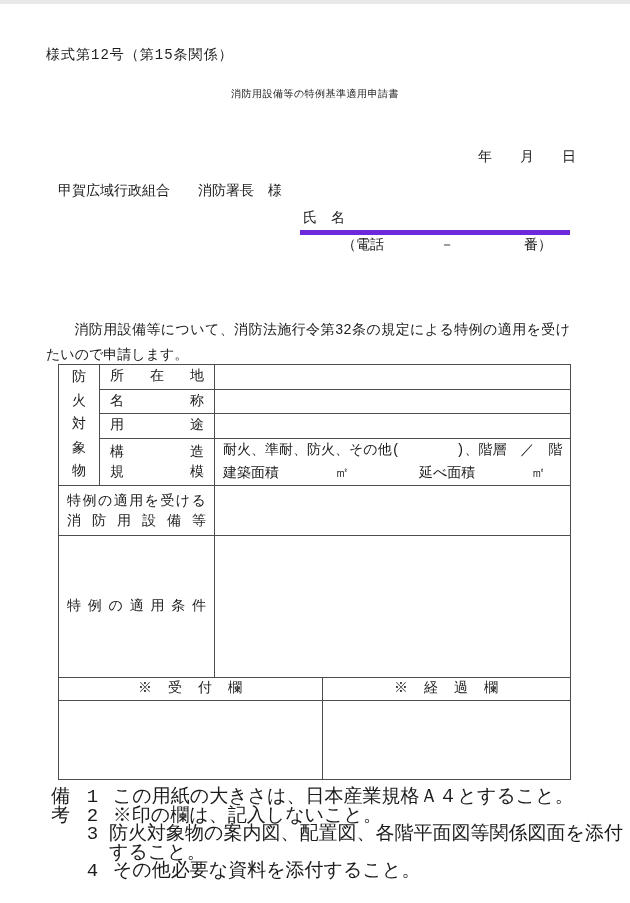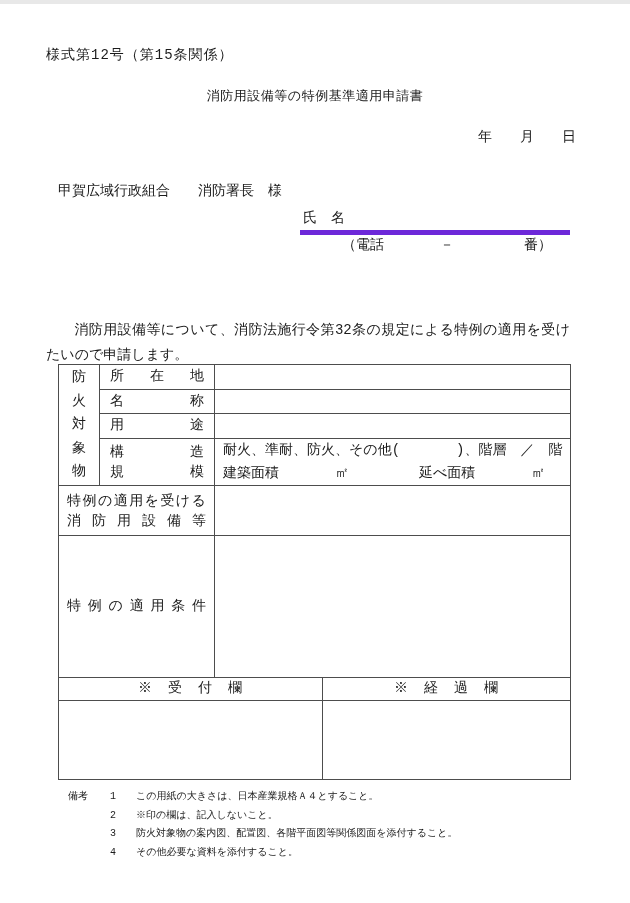--- a/index.html
+++ b/index.html
@@ -4,22 +4,22 @@
 <style>
   html,body{margin:0;padding:0;background:#e8e8e8;}
   .page{
     position:relative;width:630px;height:903px;margin:4px auto;
     background:#ffffff;color:#1b1b1b;
     font-family:Liberation Mono, monospace;
     font-size:14px;line-height:1.4;overflow:hidden;
   }
   .abs{position:absolute;}
   .form-number{left:46px;top:42px;letter-spacing:1px;}
-  .doc-title{left:0;top:84px;width:630px;text-align:center;letter-spacing:0.5px;font-size:13px;}
-  .date-line{top:124px;right:54px;}
+  .doc-title{left:0;top:84px;width:630px;text-align:center;letter-spacing:0.5px;font-size:10px;}
+  .date-line{top:144px;right:54px;}
   .addressee{left:58px;top:178px;}
   .applicant{left:300px;top:203px;width:270px;}
   .applicant .line{display:block;height:23px;line-height:23px;padding-left:3px;}
   .name-line{border-bottom:5px solid #6d28d9;}
   .phone-line{margin-left:42px;height:20px;line-height:20px;}
   .body-par{left:46px;top:314px;width:524px;line-height:25px;text-indent:1em;text-align:justify;}
   
   .app-table{position:absolute;left:58px;top:360px;border-collapse:collapse;table-layout:fixed;}
   .app-table td{border:1px solid #4d4d4d;padding:0;vertical-align:middle;overflow:hidden;font-size:14px;}
   .c1{width:41px;} .c2{width:115px;} .c3{width:108px;} .c4{width:248px;}
@@ -27,21 +27,21 @@
   .r5{height:50px;} .r6{height:142px;} .r7{height:23px;} .r8{height:79px;}
   [data-justify]{display:flex;justify-content:space-between;}
   .pad10{padding:0 10px;}
   .pad8{padding:0 8px;}
   .vwrap{display:flex;flex-direction:column;justify-content:space-between;align-items:center;height:114px;padding:2px 0;}
   .two-line > div{height:20px;line-height:20px;}
   .stack{display:flex;flex-direction:column;justify-content:center;gap:2px;}
   .content-line{height:21px;line-height:21px;padding-left:8px;white-space:pre;}
   .center-head{text-align:center;letter-spacing:1px;}
   
-  .notes{left:68px;top:784px;display:flex;font-size:10px;line-height:18.5px;}
+  .notes{left:51px;top:784px;display:flex;font-size:19px;line-height:18.5px;}
   .notes-label{width:42px;}
   .note-row{display:flex;}
   .note-num{width:26px;}
 </style>
 </head>
 <body>
 
 <div class="page">
 
   <div class="abs form-number">様式第12号（第15条関係）</div>

